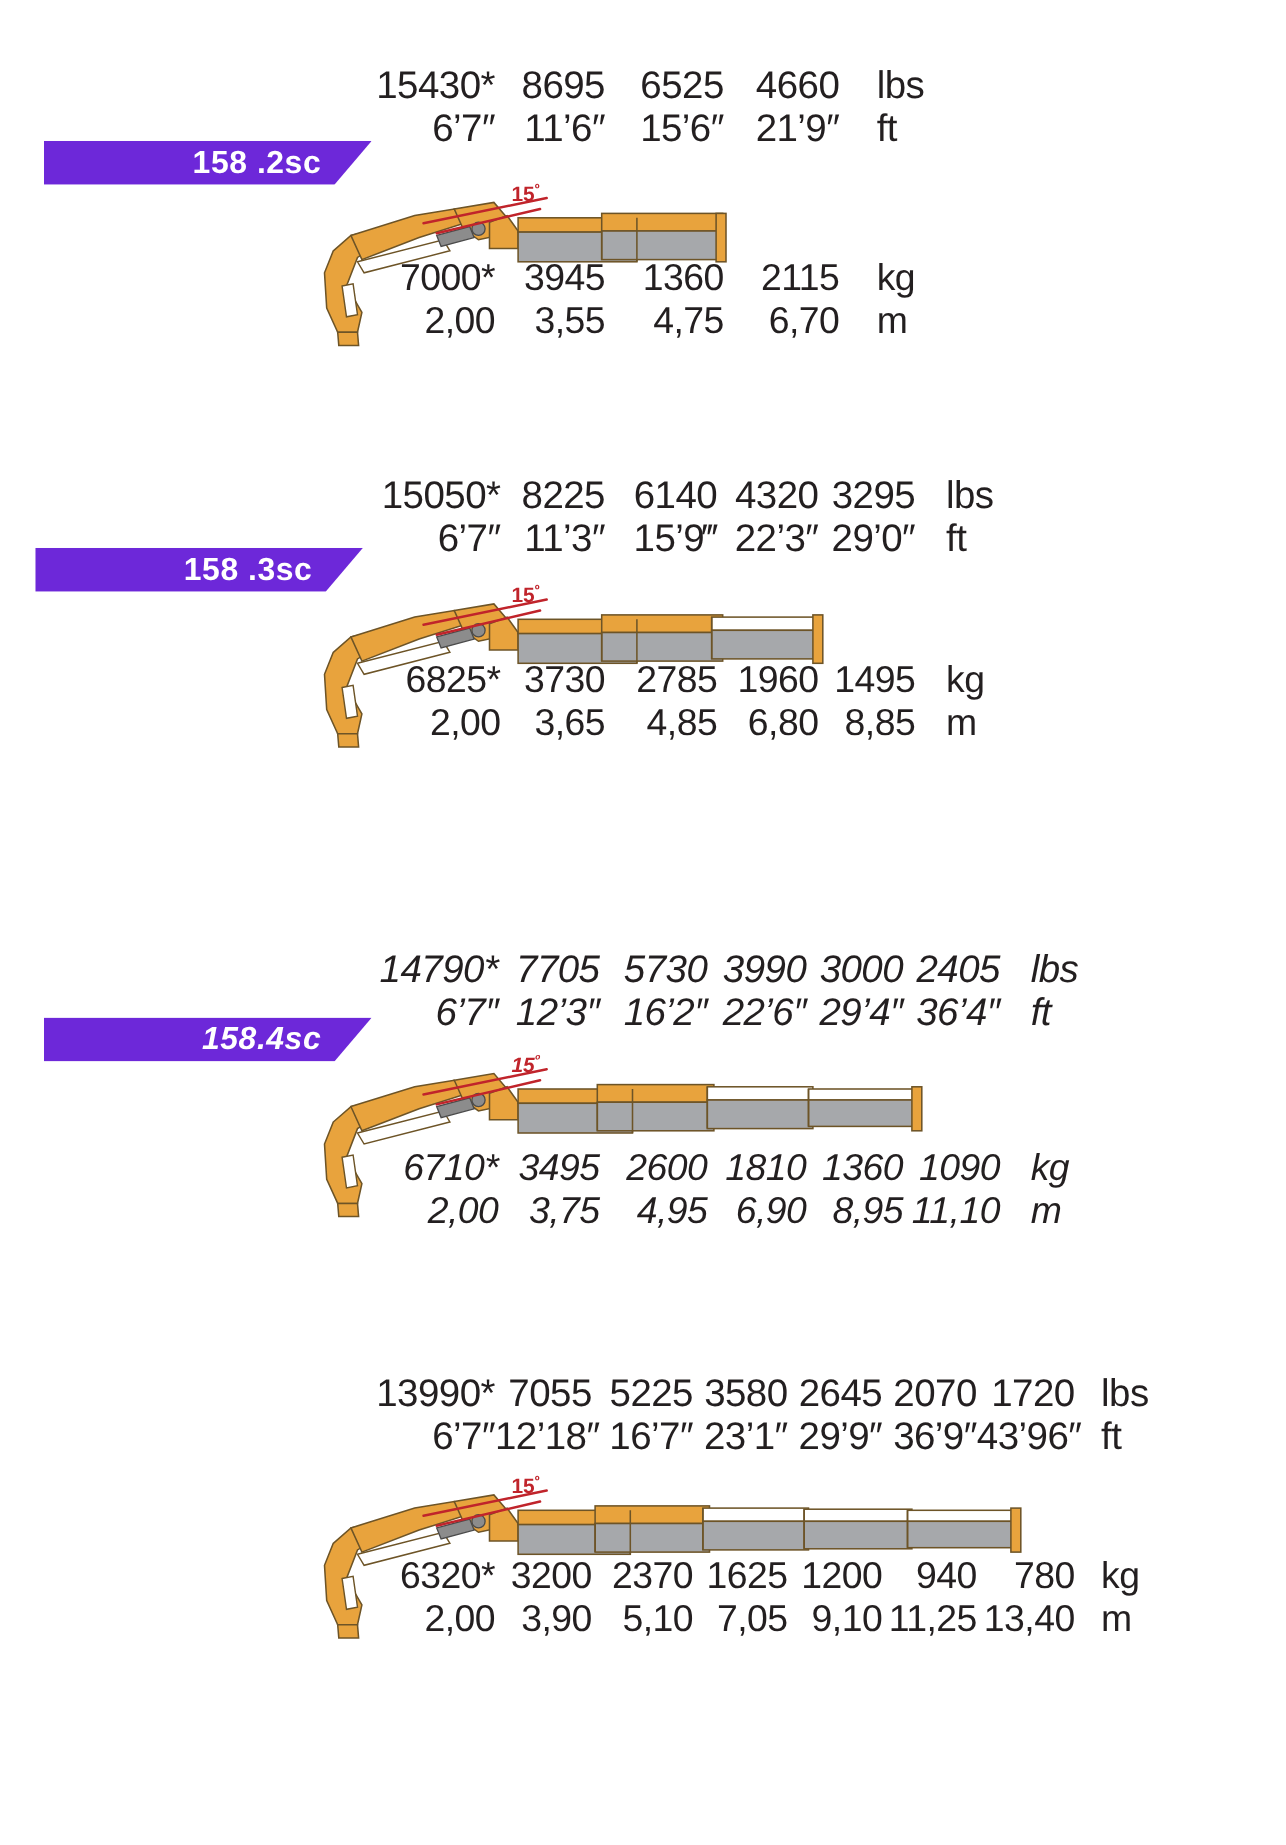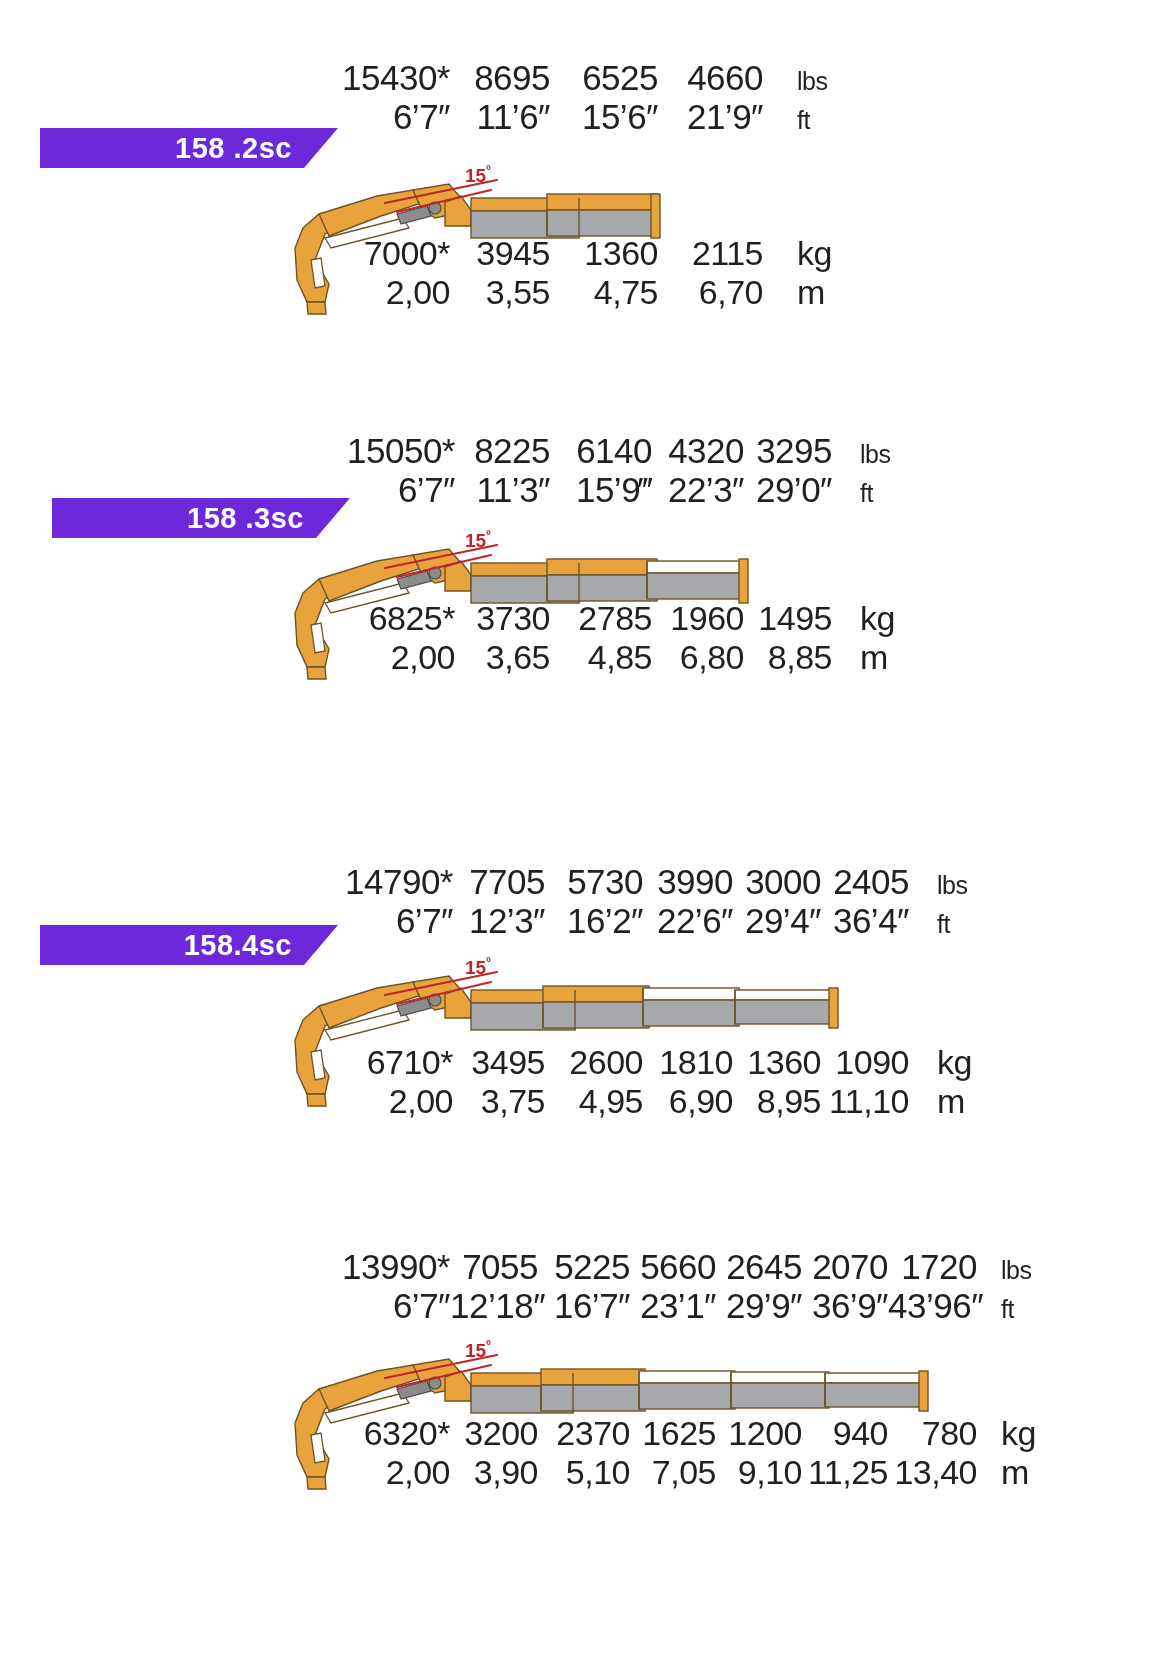--- a/index.html
+++ b/index.html
@@ -25,21 +25,21 @@
   .numrow .cell{
     text-align:right;
     font-weight:400;
     color:#231f20;
     letter-spacing:-0.5px;
   }
   .row-primary .cell{font-size:35px;line-height:40px;}
   .row-secondary .cell{font-size:34px;line-height:40px;}
   .unit{
     text-align:left;
-    font-size:25px;
+    font-size:35px;
     line-height:40px;
     color:#231f20;
     letter-spacing:-0.5px;
   }
   .row-secondary .unit{font-size:34px;}
 
   
   .badge{
     position:absolute;
     height:40px;
@@ -168,21 +168,21 @@
 
     <div class="numrow row-primary" style="left:310px;top:75px;">
       <span class="cell" style="width:145px">6’7″</span>
       <span class="cell" style="width:95px">11’3″</span>
       <span class="cell" style="width:102px">15’9‴</span>
       <span class="cell" style="width:92px">22’3″</span>
       <span class="cell" style="width:88px">29’0″</span>
       <span class="unit" style="width:80px;padding-left:28px">ft</span>
     </div>
 
-    <div class="badge" style="left:52px;top:103px;width:298px;align-items:center;">
+    <div class="badge" style="left:32px;top:103px;width:298px;align-items:center;">
       <span>158 .3sc</span>
     </div>
 
     <div class="crane" style="left:285px;top:138px;">
       <svg width="470" height="150" viewBox="0 0 470 150">
         <g stroke="#6d5427" stroke-width="1.4" fill="#e8a33d">
           <path d="M18 60 L34 46 L52 42 L58 55 L40 66 L30 92 L44 116 L40 134 L22 134 L12 112 L10 80 Z"></path>
           <path d="M22 134 L40 134 L41 146 L23 146 Z"></path>
           <path d="M34 46 L92 28 L128 22 L140 34 L96 48 L44 68 Z"></path>
           <path d="M128 22 L164 16 L176 30 L178 44 L150 50 L136 40 Z"></path>
@@ -230,21 +230,21 @@
     <div class="numrow row-secondary" style="left:310px;top:242px;">
       <span class="cell" style="width:145px">2,00</span>
       <span class="cell" style="width:95px">3,65</span>
       <span class="cell" style="width:102px">4,85</span>
       <span class="cell" style="width:92px">6,80</span>
       <span class="cell" style="width:88px">8,85</span>
       <span class="unit" style="width:80px;padding-left:28px">m</span>
     </div>
   </div>
 
-  <div class="section" style="top:820px;height:400px;">
+  <div class="section" style="top:820px;height:400px;font-style:italic;">
 
     <div class="numrow row-primary" style="left:308px;top:42px;">
       <span class="cell" style="width:145px">14790*</span>
       <span class="cell" style="width:92px">7705</span>
       <span class="cell" style="width:98px">5730</span>
       <span class="cell" style="width:90px">3990</span>
       <span class="cell" style="width:88px">3000</span>
       <span class="cell" style="width:88px">2405</span>
       <span class="unit" style="width:80px;padding-left:28px">lbs</span>
     </div>
@@ -325,21 +325,21 @@
       <span class="unit" style="width:80px;padding-left:28px">m</span>
     </div>
   </div>
 
   <div class="section" style="top:1215px;height:460px;">
 
     <div class="numrow row-primary" style="left:308px;top:32px;">
       <span class="cell" style="width:142px">13990*</span>
       <span class="cell" style="width:88px">7055</span>
       <span class="cell" style="width:92px">5225</span>
-      <span class="cell" style="width:86px">5660</span>
+      <span class="cell" style="width:86px">3580</span>
       <span class="cell" style="width:86px">2645</span>
       <span class="cell" style="width:86px">2070</span>
       <span class="cell" style="width:89px">1720</span>
       <span class="unit" style="width:80px;padding-left:24px">lbs</span>
     </div>
 
     <div class="numrow row-primary" style="left:308px;top:71px;">
       <span class="cell" style="width:142px">6’7″</span>
       <span class="cell" style="width:88px">12’18″</span>
       <span class="cell" style="width:92px">16’7″</span>

